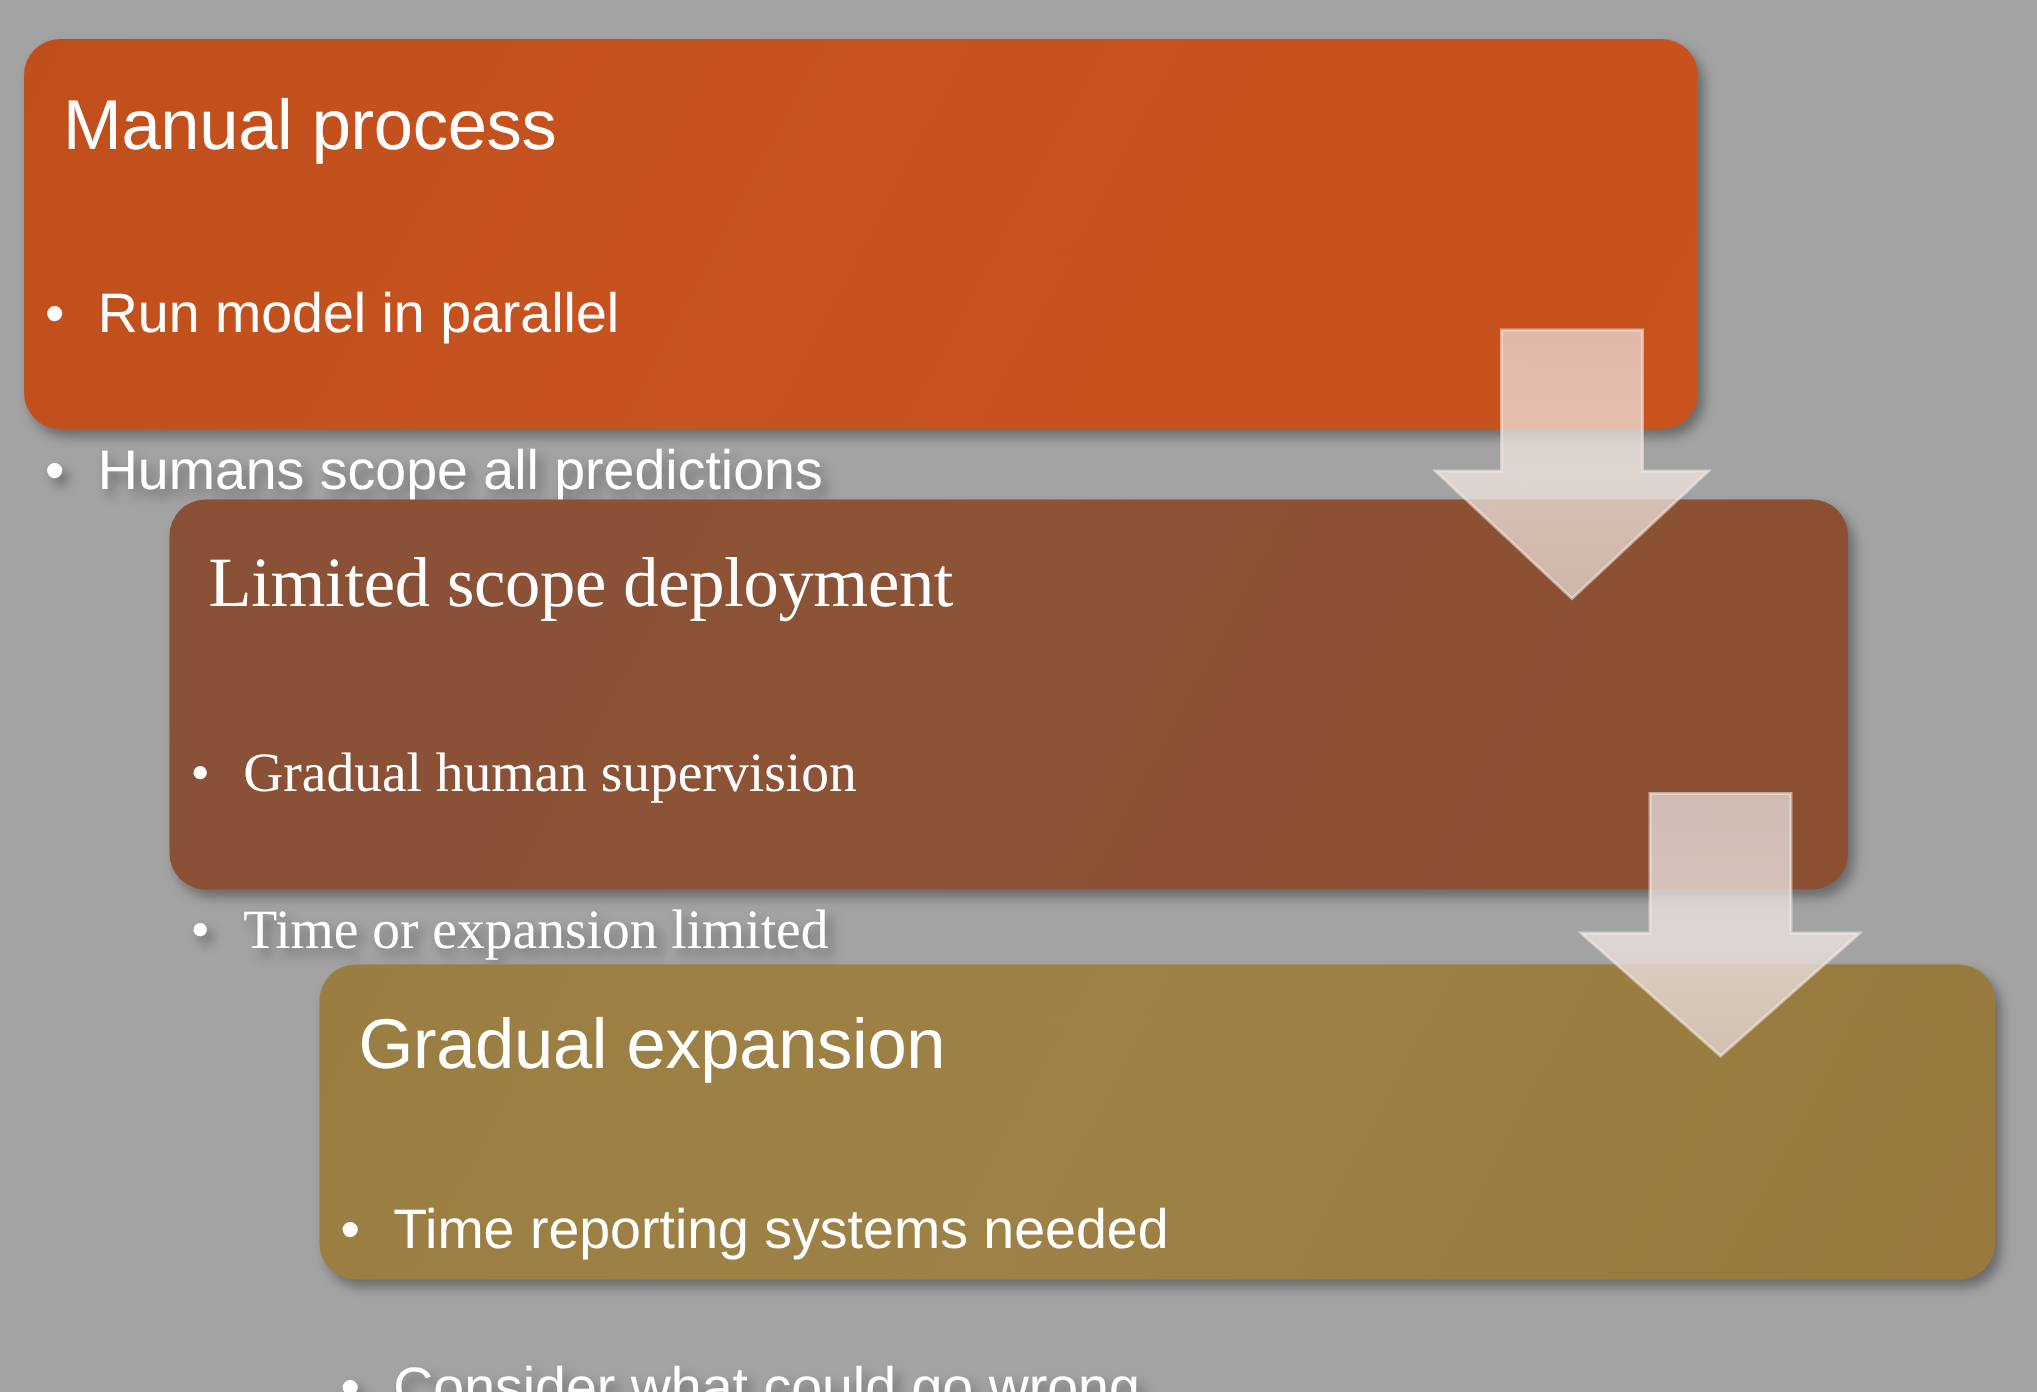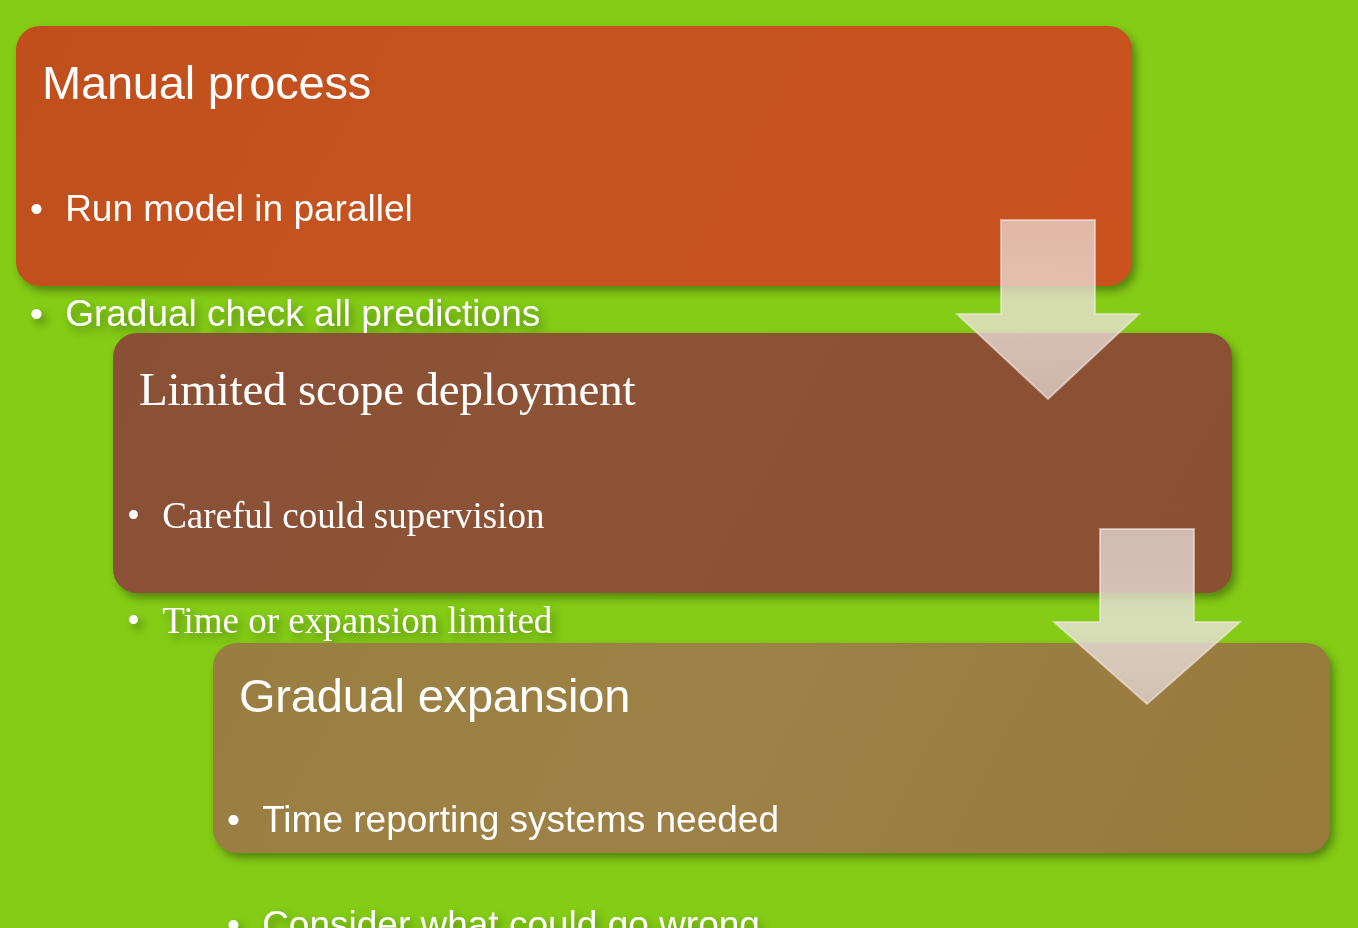--- a/index.html
+++ b/index.html
@@ -10,21 +10,21 @@
   }
   body {
     font-family: "Liberation Sans", sans-serif;
     -webkit-font-smoothing: antialiased;
   }
 
   #stage-diagram {
     position: relative;
     width: 1358px;
     height: 928px;
-    background: #84cc16;
+    background: #a3a3a3;
     overflow: hidden;
   }
 
   
   .stage-box {
     position: absolute;
     border-radius: 24px;
     box-sizing: border-box;
     color: #ffffff;
     filter: drop-shadow(4px 5px 4px rgba(0,0,0,0.35));
@@ -128,31 +128,31 @@
 
   <div class="stage-box" id="box-manual-process">
     <div class="stage-title">Manual process</div>
     <ul class="stage-bullets">
       <li>
         <span class="bullet-dot">•</span>
         <span class="bullet-text">Run model in parallel</span>
       </li>
       <li>
         <span class="bullet-dot">•</span>
-        <span class="bullet-text">Gradual check all predictions</span>
+        <span class="bullet-text">Humans scope all predictions</span>
       </li>
     </ul>
   </div>
 
   <div class="stage-box" id="box-limited-scope">
     <div class="stage-title">Limited scope deployment</div>
     <ul class="stage-bullets">
       <li>
         <span class="bullet-dot">•</span>
-        <span class="bullet-text">Careful could supervision</span>
+        <span class="bullet-text">Gradual human supervision</span>
       </li>
       <li>
         <span class="bullet-dot">•</span>
         <span class="bullet-text">Time or expansion limited</span>
       </li>
     </ul>
   </div>
 
   <div class="stage-box" id="box-gradual-expansion">
     <div class="stage-title">Gradual expansion</div>

